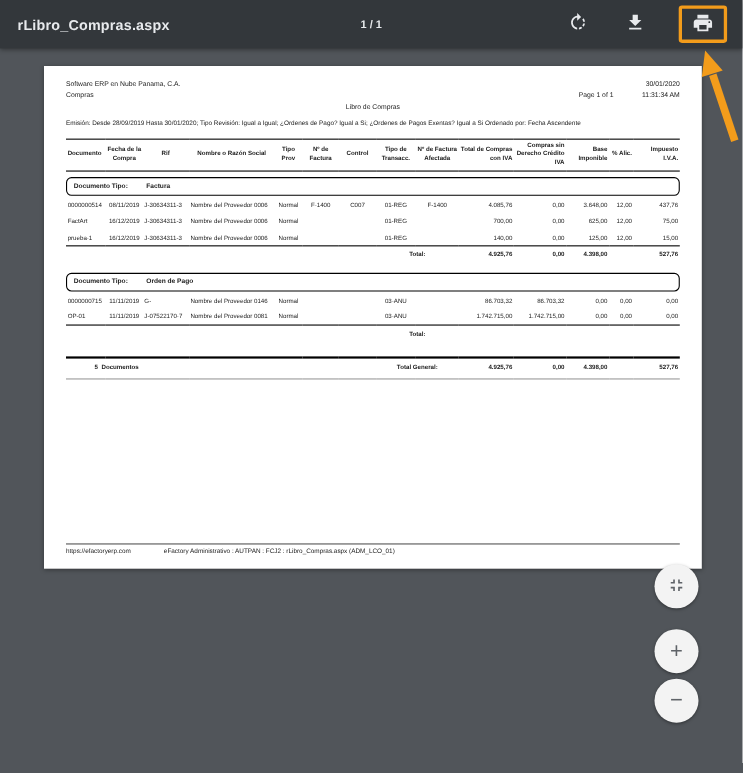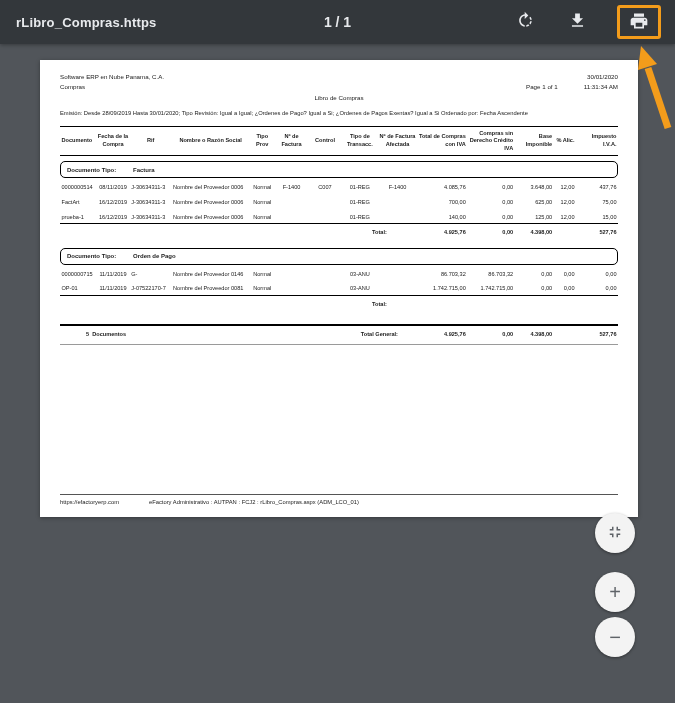--- a/index.html
+++ b/index.html
@@ -7,21 +7,21 @@
   body { background:#51555a; font-family:"Liberation Sans", sans-serif; position:relative; }
 
   
   .toolbar {
     position:absolute; top:0; left:0; right:0; height:44px;
     background:#33373b; display:flex; align-items:center;
     padding:0 14px 0 16px; z-index:10; box-shadow:0 1px 4px rgba(0,0,0,.35);
   }
   .tb-left { flex:1; display:flex; align-items:center; }
   .tb-title { color:#e8eaed; font-size:13px; font-weight:bold; letter-spacing:.2px; }
-  .tb-center { color:#e8eaed; font-size:14px; font-weight:bold; position:absolute; left:50%; transform:translateX(-50%); }
+  .tb-center { color:#e8eaed; font-size:10px; font-weight:bold; position:absolute; left:50%; transform:translateX(-50%); }
   .tb-right { flex:1; display:flex; align-items:center; justify-content:flex-end; gap:24px; }
   .tb-btn { background:none; border:none; width:28px; height:28px; display:flex; align-items:center; justify-content:center; cursor:pointer; }
   .tb-btn svg { width:19px; height:19px; fill:#e8eaed; }
   .print-wrap {
     border:3px solid #F39C1B; border-radius:3px; padding:3px 8px;
     display:flex; align-items:center; justify-content:center; margin-left:2px;
   }
   .print-wrap svg { width:20px; height:20px; fill:#e8eaed; }
 
   
@@ -90,21 +90,21 @@
   .fab.glyph { font-size:20px; color:#5f6368; font-weight:400; line-height:1; }
   #fab-fit { top:513px; }
   #fab-in  { top:572px; }
   #fab-out { top:617px; }
 </style>
 </head>
 <body>
 
 <div class="toolbar">
   <div class="tb-left">
-    <span class="tb-title">rLibro_Compras.https</span>
+    <span class="tb-title">rLibro_Compras.aspx</span>
   </div>
   <span class="tb-center">1 / 1</span>
   <div class="tb-right">
     <button class="tb-btn">
       <span>
         <svg viewBox="0 0 24 24" width="19" height="19" style="fill:#e8eaed">
           <path d="M15.55 5.55L11 1v3.07C7.06 4.56 4 7.92 4 12s3.05 7.44 7 7.93v-2.02c-2.84-.48-5-2.94-5-5.91s2.16-5.43 5-5.91V10l4.55-4.45zM19.93 11c-.17-1.39-.72-2.73-1.62-3.89l-1.42 1.42c.54.75.88 1.6 1.02 2.47h2.02zM13 17.91v2.02c1.39-.17 2.74-.71 3.9-1.61l-1.44-1.44c-.75.54-1.59.89-2.46 1.03zm3.89-2.42l1.42 1.41c.9-1.16 1.45-2.5 1.62-3.89h-2.02c-.14.87-.48 1.72-1.02 2.48z"></path>
         </svg>
       </span>
     </button>

